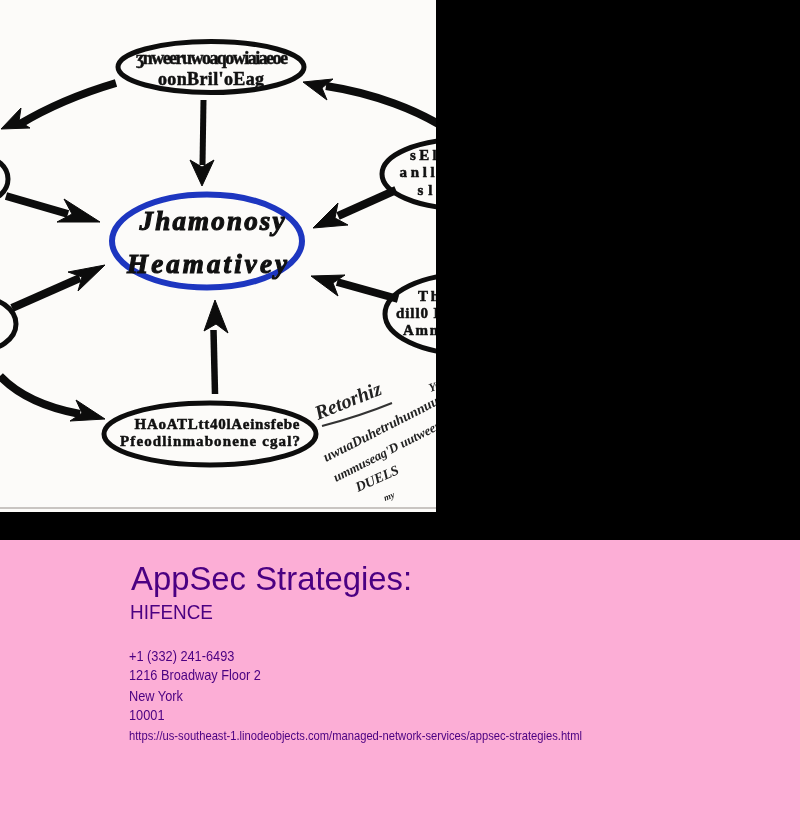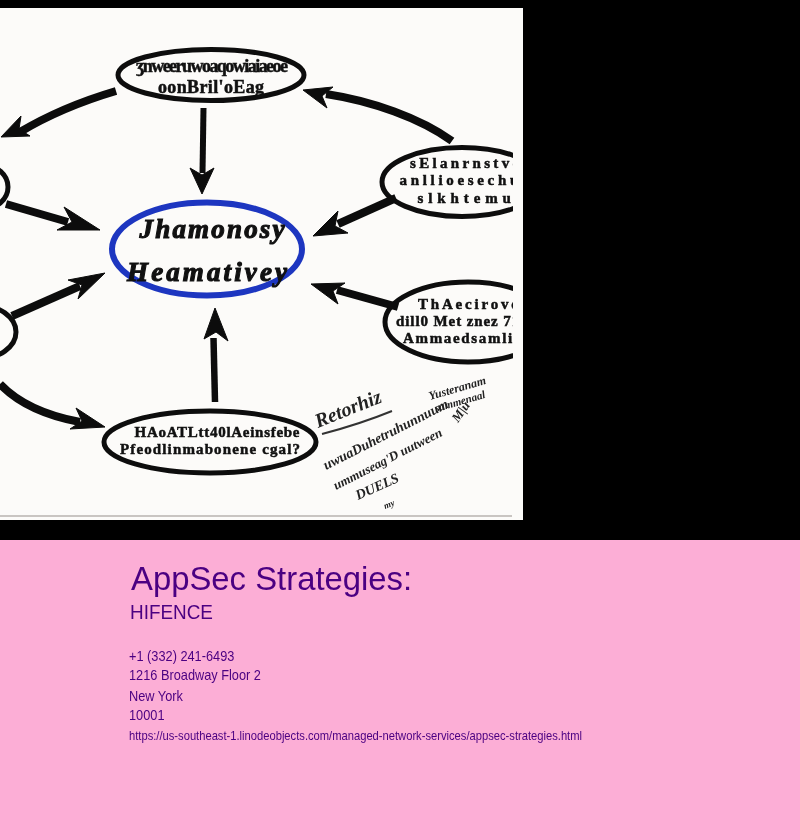--- a/index.html
+++ b/index.html
@@ -1,17 +1,17 @@
 <!DOCTYPE html>
 <html><head>
 <meta charset="utf-8">
 <style>
 html,body{margin:0;padding:0;}
 body{width:800px;height:840px;background:#000;position:relative;font-family:"Liberation Sans", sans-serif;overflow:hidden;}
-.art{position:absolute;left:0;top:8px;width:523px;height:512px;background:#fcfbf9;overflow:hidden;}
+.art{position:absolute;left:0;top:0;width:436px;height:512px;background:#fcfbf9;overflow:hidden;}
 .footer{position:absolute;left:0;top:540px;width:800px;height:300px;background:#fcaed6;}
 .title{position:absolute;left:131px;top:559px;font-size:34px;color:#4b0082;transform:scaleX(.966);transform-origin:0 0;white-space:nowrap;}
 .sub{position:absolute;left:130px;top:600px;font-size:21px;color:#4b0082;transform:scaleX(.90);transform-origin:0 0;white-space:nowrap;}
 .ct{position:absolute;left:129px;font-size:14.5px;color:#4b0082;transform:scaleX(.88);transform-origin:0 0;white-space:nowrap;}
 .l1{top:648px;}
 .l2{top:667px;}
 .l3{top:688px;}
 .l4{top:707px;}
 .url{position:absolute;left:129px;top:728px;font-size:13px;color:#4b0082;transform:scaleX(.86);transform-origin:0 0;white-space:nowrap;}
 </style>

